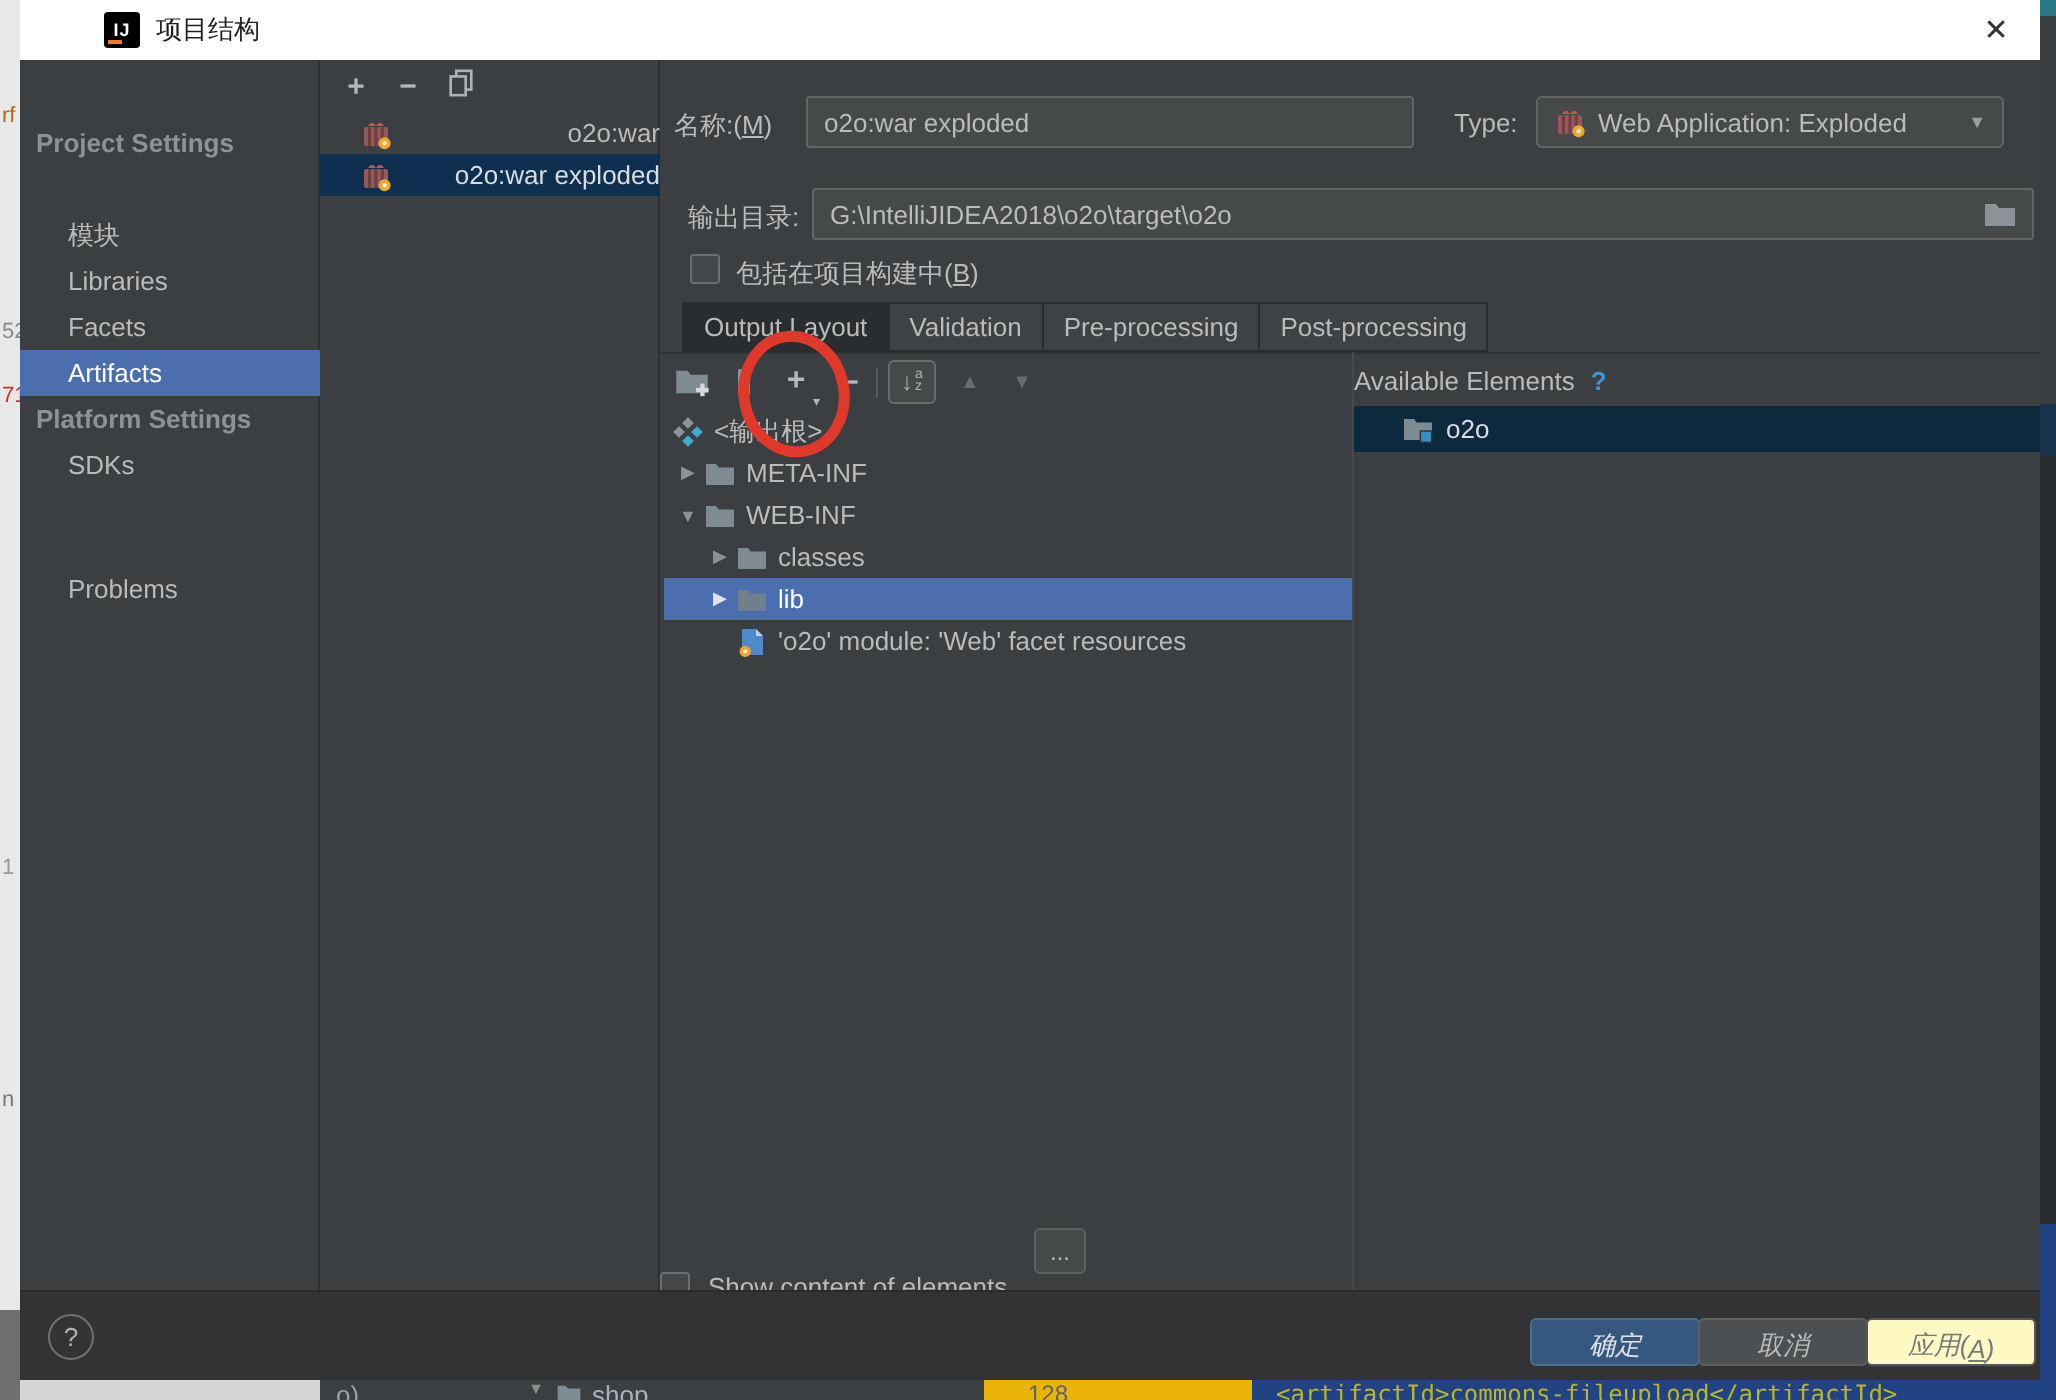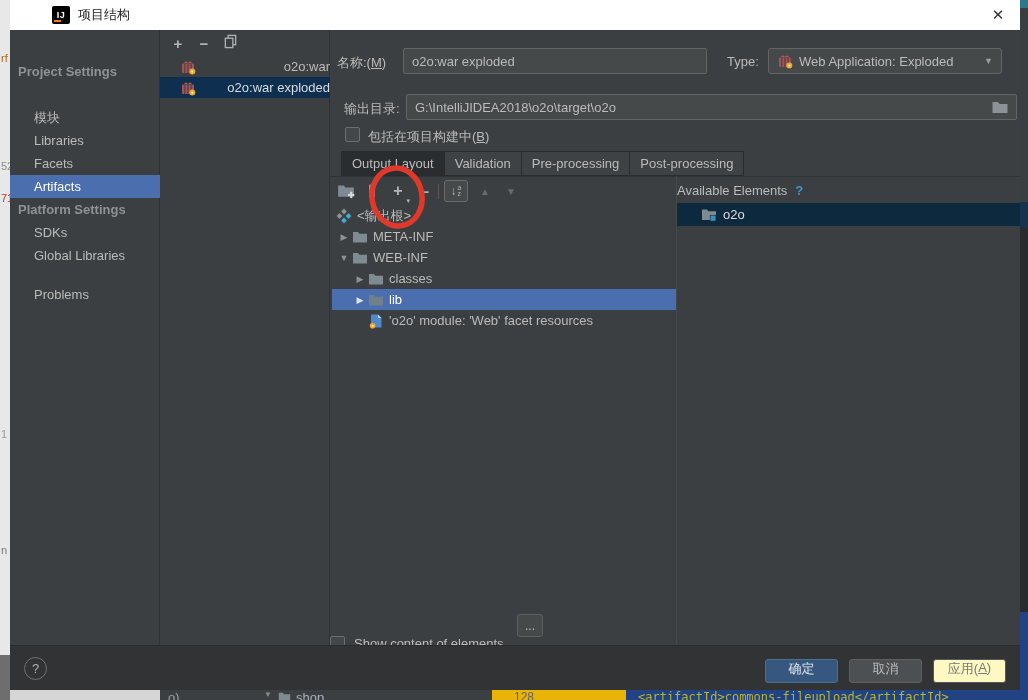--- a/index.html
+++ b/index.html
@@ -119,22 +119,22 @@
   .more-btn { position:absolute; left:507px; top:614px; width:26px; height:23px; background:#45494a;
               border:1px solid #5e6060; border-radius:3px; color:#bbbbbb; font-size:12px;
               display:flex; align-items:center; justify-content:center; cursor:pointer; }
 
   
   .footer { position:absolute; left:0; top:645px; width:1010px; height:45px; background:#313335;
             border-top:1px solid #292b2d; }
   .help-btn { position:absolute; left:14px; top:11px; width:23px; height:23px; border:1px solid #6e7173;
               border-radius:50%; color:#afb1b3; font-size:13px; display:flex; align-items:center;
               justify-content:center; cursor:pointer; }
-  .btn { position:absolute; top:13px; width:73px; height:24px; border-radius:3px; font-size:13px;
-         display:flex; align-items:flex-start; justify-content:center; cursor:pointer; }
+  .btn { position:absolute; top:13px; width:85px; height:24px; border-radius:3px; font-size:13px;
+         display:flex; align-items:flex-end; justify-content:center; cursor:pointer;font-style:italic; }
   .btn-ok { left:755px; background:#365880; border:1px solid #4c708c; color:#dfe4ea; }
   .btn-cancel { left:839px; background:#4c5052; border:1px solid #5e6060; color:#bbbbbb; }
   .btn-apply { left:923px; background:#fef9c3; border:1px solid #555758; color:#777a7c; }
 
   .ic { flex:none; }
   .annotation-svg { position:absolute; left:350px; top:160px; width:74px; height:74px; overflow:visible;
                     pointer-events:none; }
 </style>
 </head>
 <body>
@@ -189,21 +189,20 @@
     </div>
 
     <div class="sidebar">
       <div class="sb-row sb-head" style="top:30px">Project Settings</div>
       <div class="sb-row sb-item" style="top:76px">模块</div>
       <div class="sb-row sb-item" style="top:99px">Libraries</div>
       <div class="sb-row sb-item" style="top:122px">Facets</div>
       <div class="sb-row sb-item sel" style="top:145px">Artifacts</div>
       <div class="sb-row sb-head" style="top:168px">Platform Settings</div>
       <div class="sb-row sb-item" style="top:191px">SDKs</div>
-      <div class="sb-row sb-item" style="top:214px">Global Libraries</div>
       <div class="sb-row sb-item" style="top:253px">Problems</div>
     </div>
 
     <div class="alist">
       <div class="alist-toolbar">
         <span class="tb-glyph"><span>+</span></span>
         <span class="tb-glyph"><span>−</span></span>
         <span class="tb-glyph">
           <svg class="ic" width="15" height="15" viewBox="0 0 16 16">
             <rect x="5.5" y="1.5" width="8" height="10" fill="none" stroke="#afb1b3" stroke-width="1.4"></rect>

